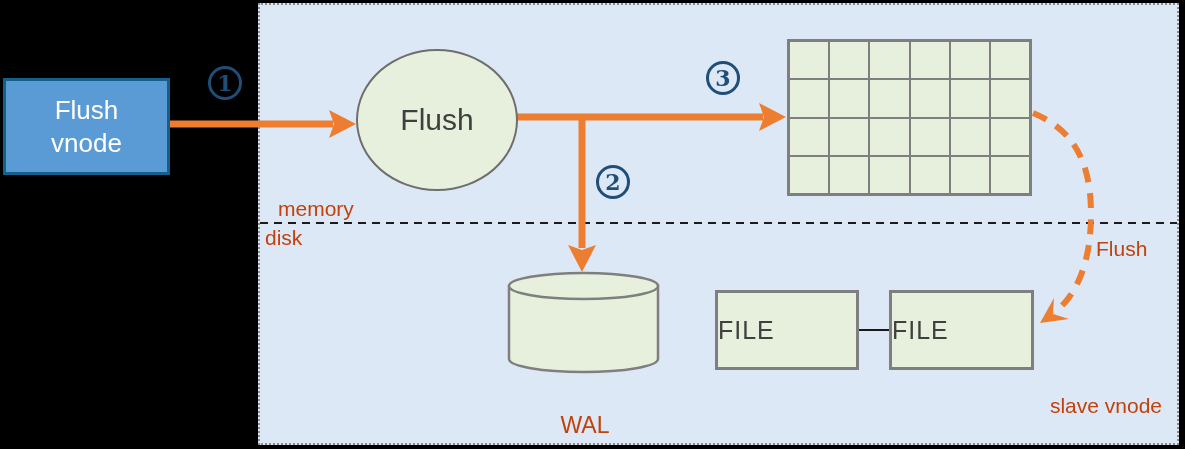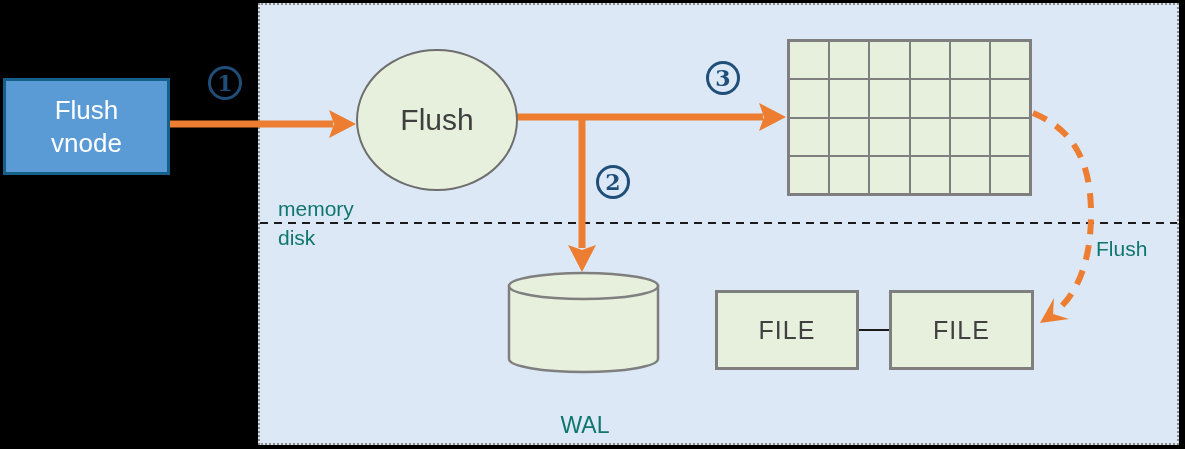--- a/index.html
+++ b/index.html
@@ -50,41 +50,41 @@
   .memtable-cell {
     background: var(--node-fill);
     border: 1px solid var(--node-border);
   }
 
   .file-box {
     top: 290px; width: 144px; height: 80px;
     background: var(--node-fill);
     border: 3px solid var(--node-border);
     color: #404040; font-size: 25px; letter-spacing: 1px;
-    display: flex; align-items: center; justify-content: center;
+    display: flex; align-items: center; justify-content: flex-start;
   }
   .file-left  { left: 715px; }
   .file-right { left: 889px; width: 145px; }
 
   .badge {
     width: 34px; height: 34px;
     border: 3px solid var(--step-badge);
     border-radius: 50%;
     color: var(--step-badge);
     font-family: "DejaVu Serif", serif;
     font-size: 22px; font-weight: bold; line-height: 1;
     display: flex; align-items: center; justify-content: center;
   }
   .badge-1 { left: 208px; top: 66px; }
   .badge-2 { left: 596px; top: 165px; }
   .badge-3 { left: 706px; top: 61px; }
 
-  .label { color: #0f766e; font-size: 21px; white-space: nowrap; }
+  .label { color: #c2410c; font-size: 21px; white-space: nowrap; }
   .label-memory { left: 278px; top: 197px; }
-  .label-disk   { left: 278px; top: 226px; text-align: right; }
+  .label-disk   { left: 265px; top: 226px; text-align: right; }
   .label-wal    { left: 535px; top: 412px; width: 100px; text-align: center; font-size: 23px; }
   .label-flush  { left: 1096px; top: 237px; }
   .label-slave  { left: 1020px; top: 394px; width: 142px; text-align: right; }
 
   .stroke-orange { stroke: var(--accent-orange); }
   .fill-orange   { fill: var(--accent-orange); }
   .node-shape    { fill: var(--node-fill); stroke: var(--node-border); stroke-width: 2.5; }
   .thin-black    { stroke: #1a1a1a; stroke-width: 2; }
 </style>
 </head>
@@ -175,14 +175,15 @@
     <span>2</span>
   </div>
   <div class="badge badge-3">
     <span>3</span>
   </div>
 
   <div class="label label-memory">memory</div>
   <div class="label label-disk">disk</div>
   <div class="label label-wal">WAL</div>
   <div class="label label-flush">Flush</div>
+  <div class="label label-slave">slave vnode</div>
 
 </div>
 
 </body></html>

